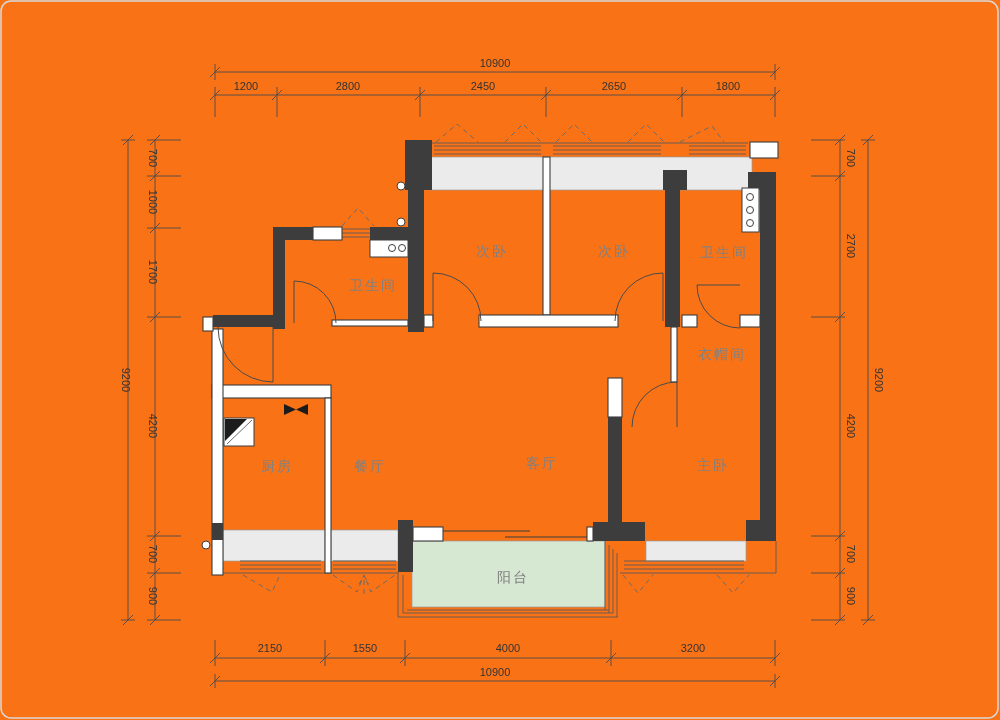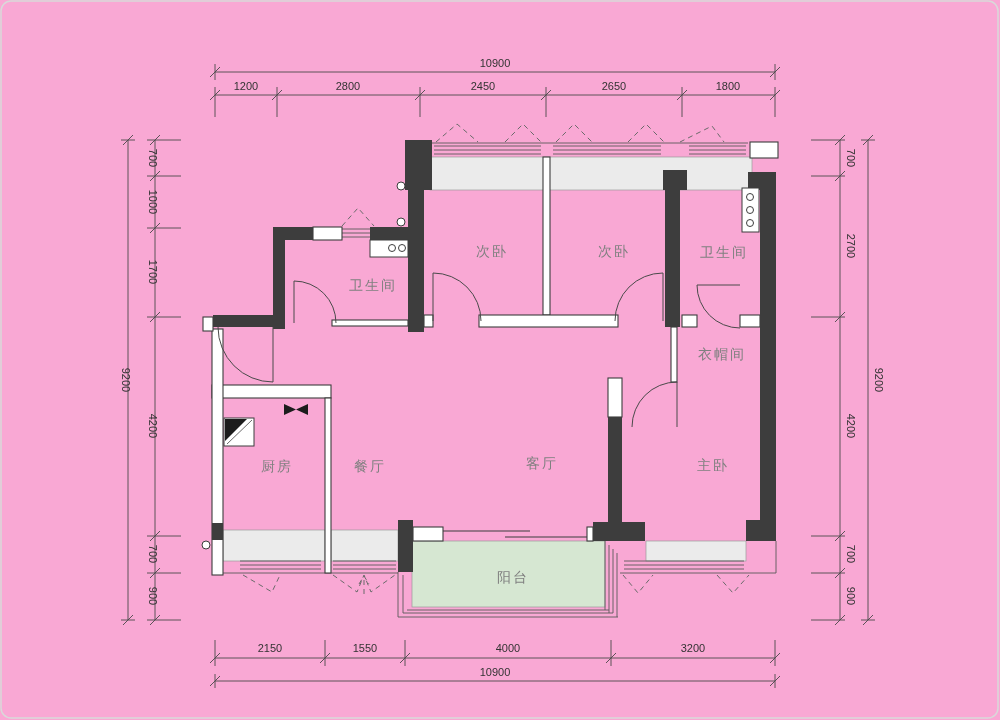--- a/index.html
+++ b/index.html
@@ -1,16 +1,16 @@
 <!DOCTYPE html>
 <html><head>
 <meta charset="utf-8">
 <style>
   html,body{margin:0;padding:0;background:#fff;}
-  .stage{width:1000px;height:720px;position:relative;background:#f9a8d4;overflow:hidden;}
+  .stage{width:1000px;height:720px;position:relative;background:#f97316;overflow:hidden;}
   svg{display:block;}
   .wall{fill:#3d3d3d;stroke:none;}
   .thin{fill:#ffffff;stroke:#3d3d3d;stroke-width:1.1;}
   .ln{stroke:#3d3d3d;stroke-width:1.1;fill:none;}
   .lnt{stroke:#5a5a5a;stroke-width:0.9;fill:none;}
   .sill{fill:#ebebeb;stroke:#9a9a9a;stroke-width:0.7;}
   .green{fill:#d6e7d2;stroke:#9a9a9a;stroke-width:0.7;}
   .door{stroke:#4a4a4a;stroke-width:1;fill:none;}
   .dash{stroke:#6a6a6a;stroke-width:1;fill:none;stroke-dasharray:5 4;}
   .fix{fill:#ffffff;stroke:#3d3d3d;stroke-width:1;}

